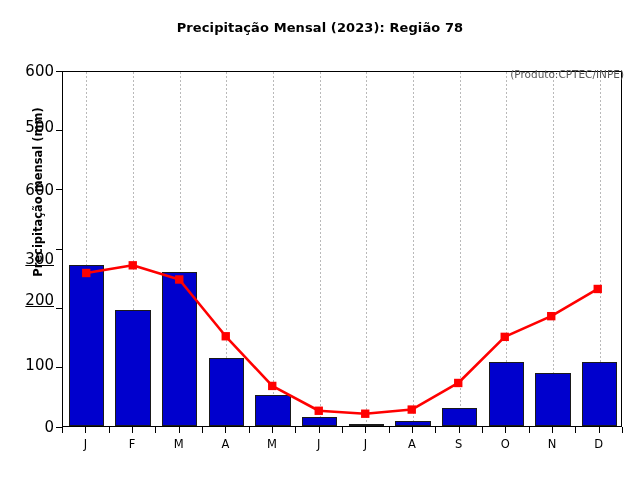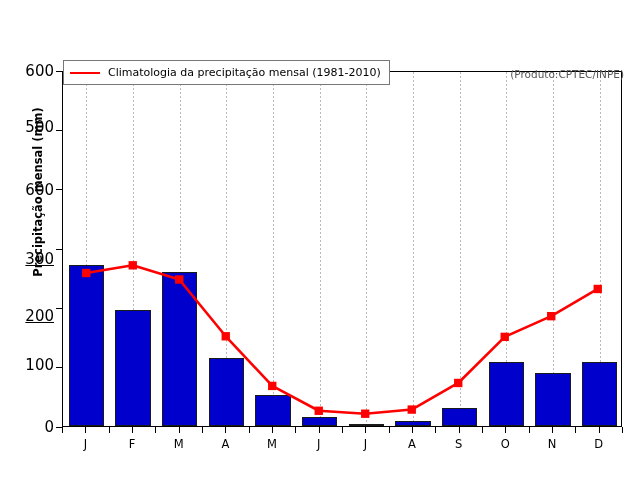--- a/index.html
+++ b/index.html
@@ -60,25 +60,26 @@
   #source-note{
     position:absolute;right:16px;top:68px;
     font-size:10.5px;color:#555;white-space:nowrap;
   }
 </style>
 </head>
 <body>
 
 <div id="figure">
 
+  <div id="chart-title">Precipitação Mensal (2023): Região 78</div>
 
   <div id="ytick-labels">
       <div class="ytick-label" style="top: 427px;">0</div>
       <div class="ytick-label" style="top: 365px;">100</div>
-      <div class="ytick-label" style="top: 316px; text-decoration: underline;">200</div>
+      <div class="ytick-label" style="top: 300px; text-decoration: underline;">200</div>
       <div class="ytick-label" style="top: 259px; text-decoration: underline;">300</div>
       <div class="ytick-label" style="top: 189.667px;">600</div>
       <div class="ytick-label" style="top: 127px;">500</div>
       <div class="ytick-label" style="top: 71px;">600</div>
     </div>
   <div id="ytick-marks">
       <div class="ytick-mark" style="top: 426.5px;"></div>
       <div class="ytick-mark" style="top: 367.167px;"></div>
       <div class="ytick-mark" style="top: 307.833px;"></div>
       <div class="ytick-mark" style="top: 248.5px;"></div>
@@ -169,20 +170,16 @@
         <rect x="252.47" y="335.78" width="8.4" height="8.4" fill="#ff0000"></rect>
         <rect x="299.13" y="338.75" width="8.4" height="8.4" fill="#ff0000"></rect>
         <rect x="345.80" y="334.59" width="8.4" height="8.4" fill="#ff0000"></rect>
         <rect x="392.47" y="307.89" width="8.4" height="8.4" fill="#ff0000"></rect>
         <rect x="439.13" y="261.61" width="8.4" height="8.4" fill="#ff0000"></rect>
         <rect x="485.80" y="240.85" width="8.4" height="8.4" fill="#ff0000"></rect>
         <rect x="532.47" y="213.55" width="8.4" height="8.4" fill="#ff0000"></rect>
       </svg>
   </div>
 
-  <div id="legend">
-    <span id="legend-line"></span>
-    <span id="legend-label">Climatologia da precipitação mensal (1981-2010)</span>
-  </div>
 
   <div id="source-note">(Produto:CPTEC/INPE)</div>
 
 </div>
 
 </body></html>

